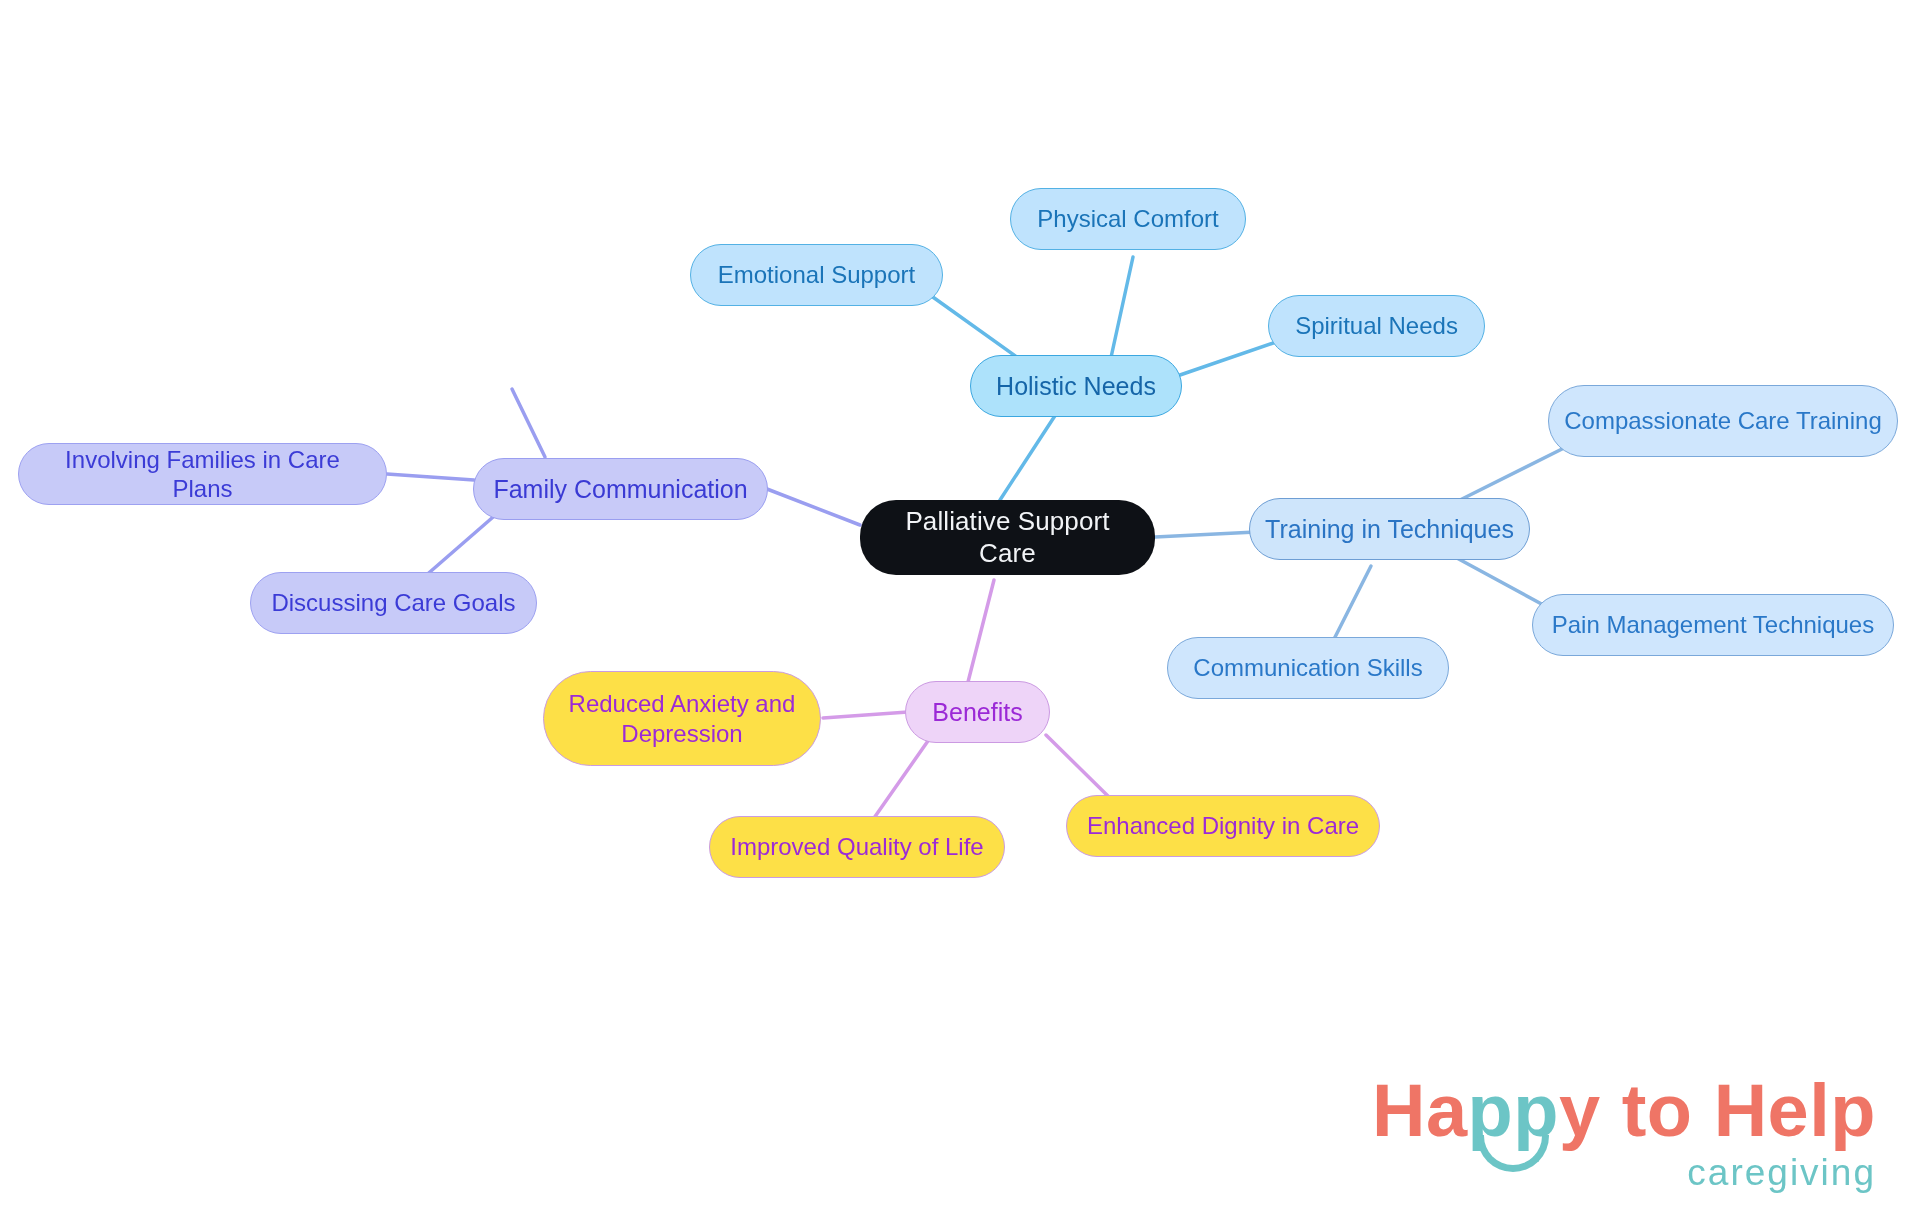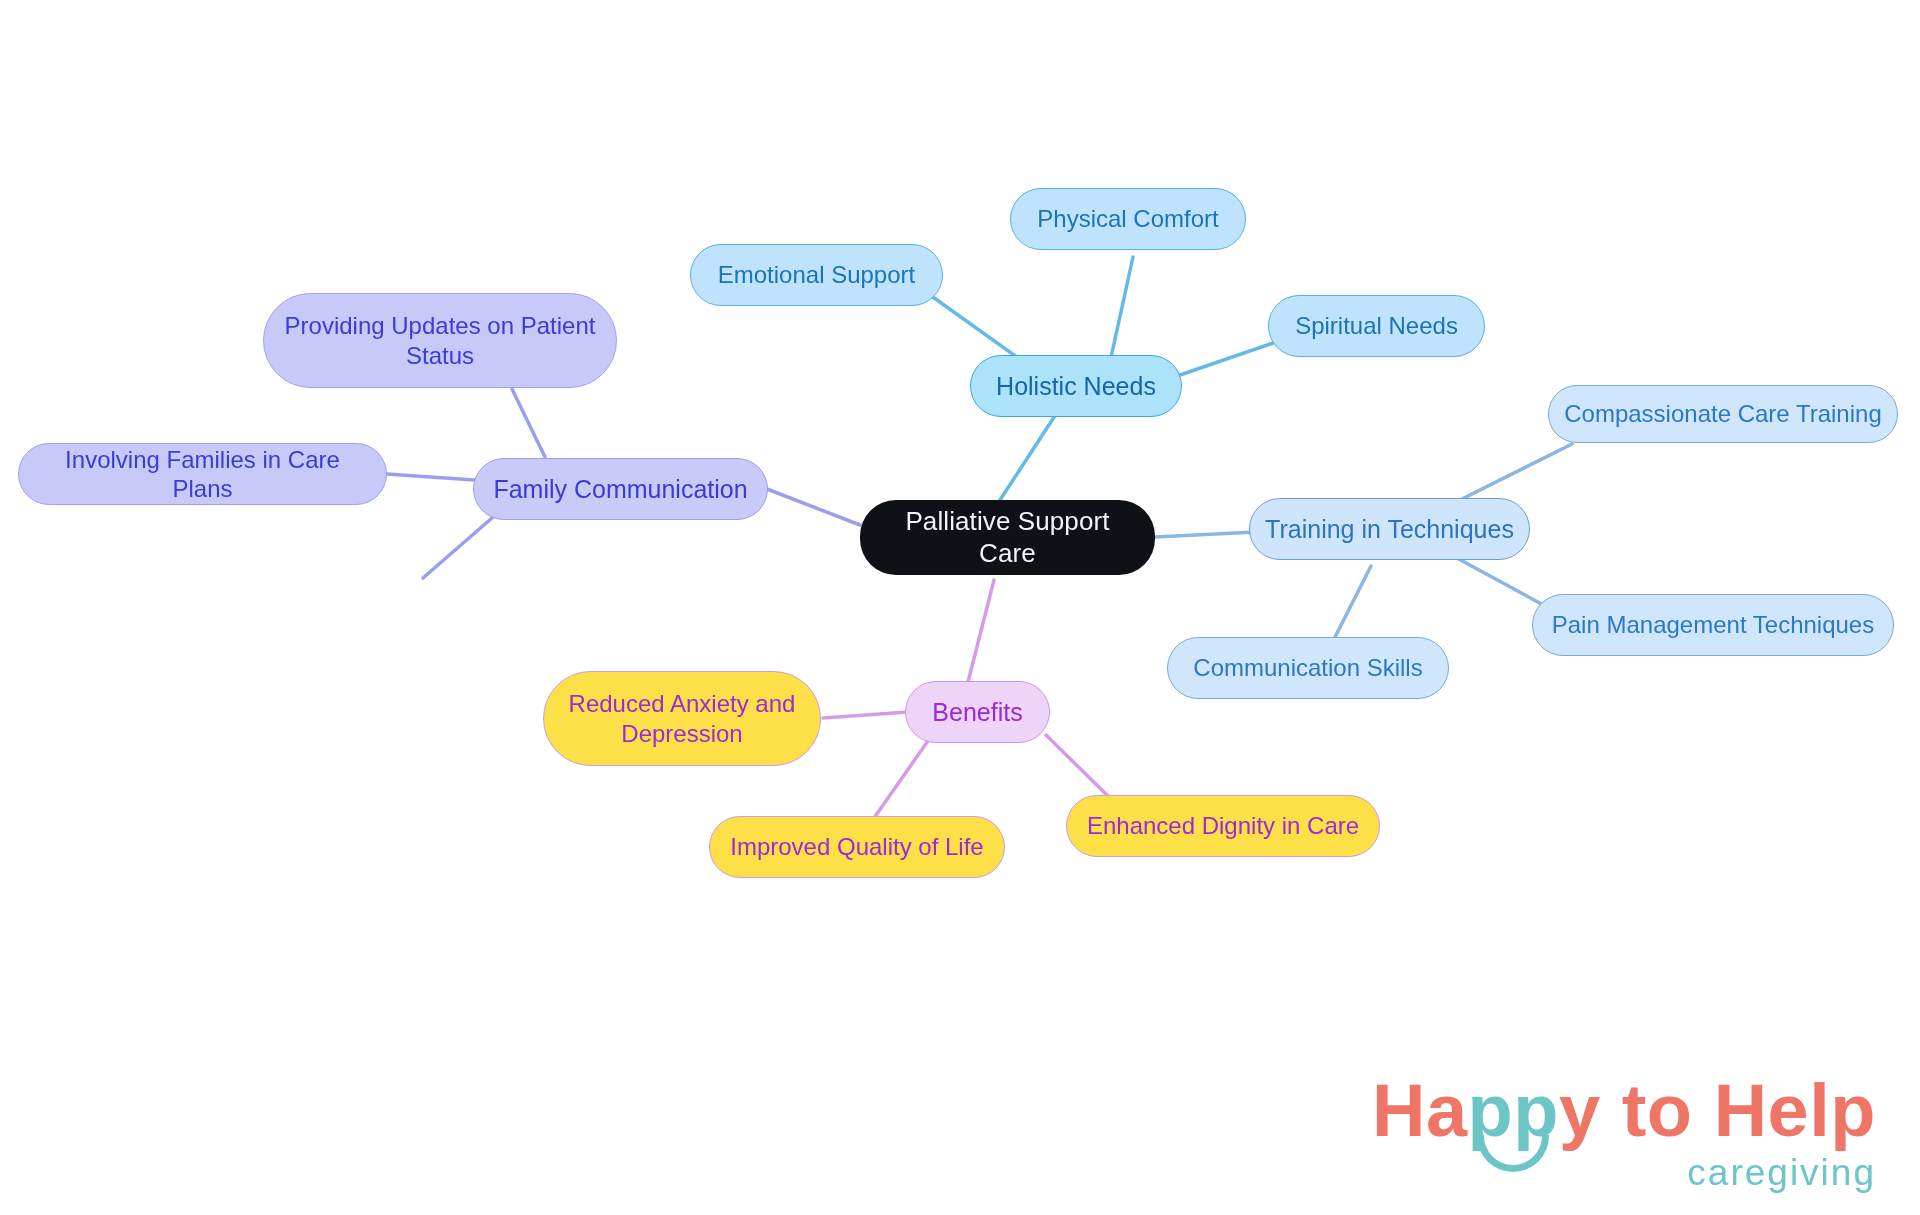--- a/index.html
+++ b/index.html
@@ -183,45 +183,44 @@
   </div>
 
   <div class="node blue-leaf" style="left:1268px; top:295px; width:217px; height:62px;">
     <span class="node-label">Spiritual Needs</span>
   </div>
 
   <div class="node steel-branch" style="left:1249px; top:498px; width:281px; height:62px;">
     <span class="node-label">Training in Techniques</span>
   </div>
 
-  <div class="node steel-leaf" style="left:1548px; top:385px; width:350px; height:58px;">
+  <div class="node steel-leaf" style="left:1548px; top:385px; width:350px; height:72px;">
     <span class="node-label">Compassionate Care Training</span>
   </div>
 
   <div class="node steel-leaf" style="left:1532px; top:594px; width:362px; height:62px;">
     <span class="node-label">Pain Management Techniques</span>
   </div>
 
   <div class="node steel-leaf" style="left:1167px; top:637px; width:282px; height:62px;">
     <span class="node-label">Communication Skills</span>
   </div>
 
   <div class="node purple-branch" style="left:473px; top:458px; width:295px; height:62px;">
     <span class="node-label">Family Communication</span>
   </div>
 
-  <div class="node purple-leaf" style="left:263px; top:293px; width:354px; height:95px;">
-    <span class="node-label">Providing Updates on Patient
-Status</span>
-  </div>
 
   <div class="node purple-leaf" style="left:18px; top:443px; width:369px; height:62px;">
     <span class="node-label">Involving Families in Care Plans</span>
   </div>
 
+  <div class="node purple-leaf" style="left:250px; top:572px; width:287px; height:62px;">
+    <span class="node-label">Discussing Care Goals</span>
+  </div>
 
   <div class="node magenta-branch" style="left:905px; top:681px; width:145px; height:62px;">
     <span class="node-label">Benefits</span>
   </div>
 
   <div class="node magenta-leaf" style="left:543px; top:671px; width:278px; height:95px;">
     <span class="node-label">Reduced Anxiety and
 Depression</span>
   </div>
 

